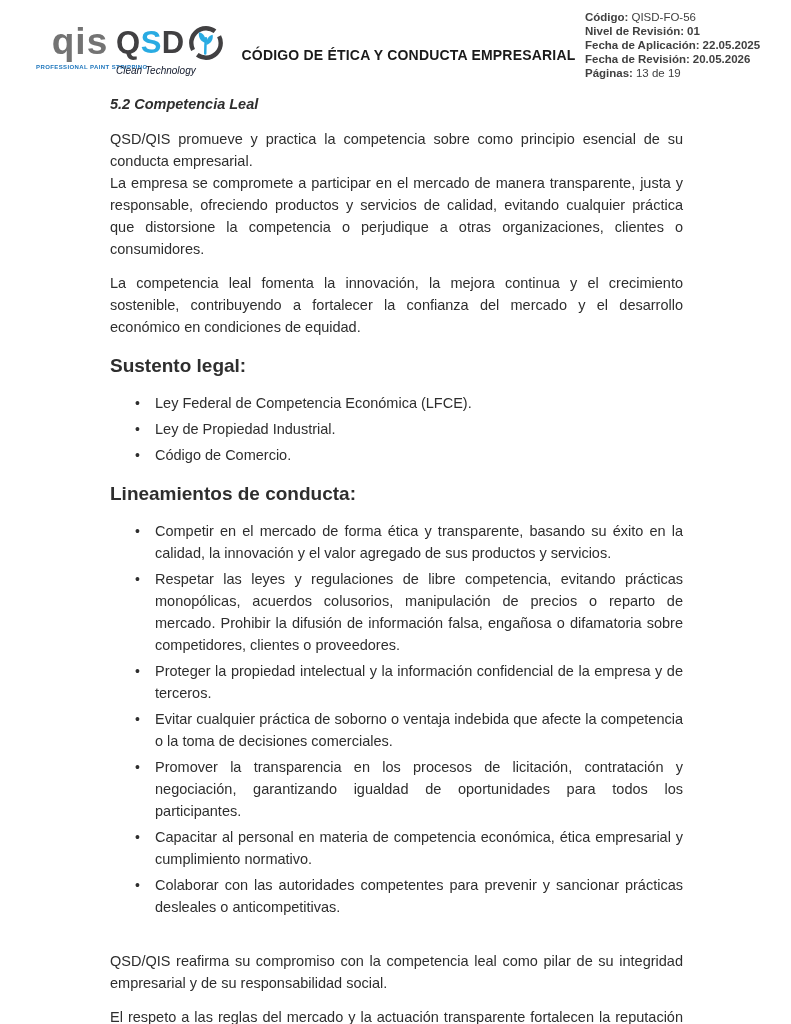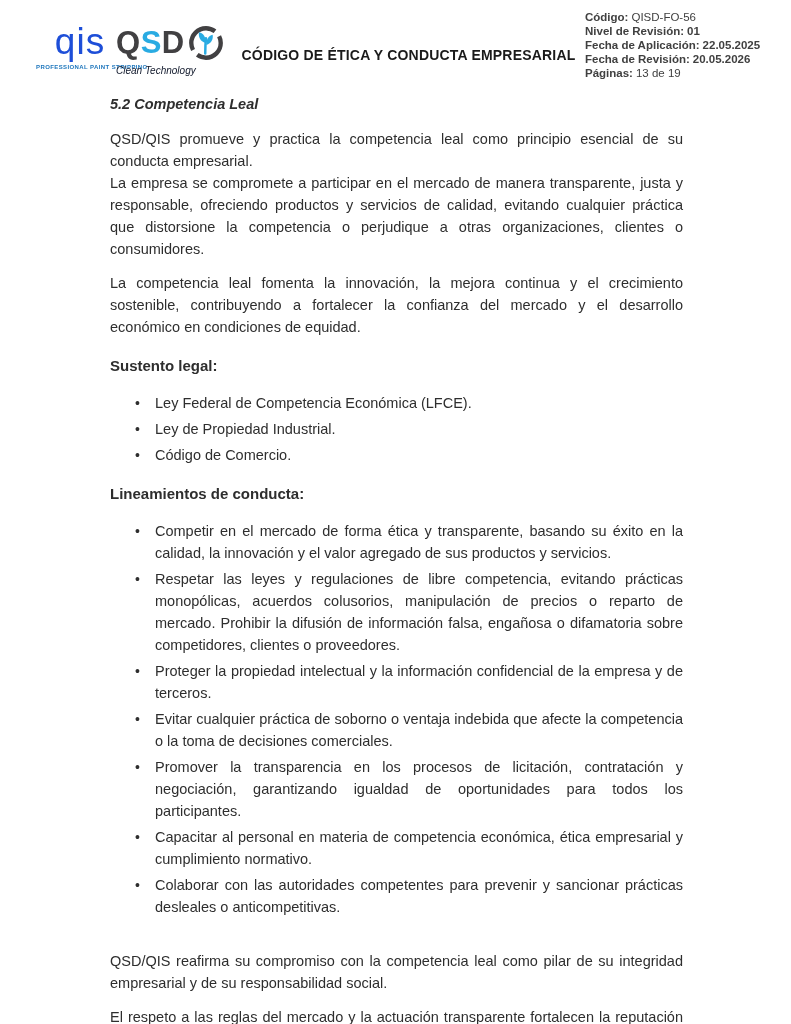--- a/index.html
+++ b/index.html
@@ -12,22 +12,22 @@
     font-family: "Liberation Sans", sans-serif;
     color: #2e2e2e;
     overflow: hidden;
   }
 
   
   .hdr { position: relative; height: 88px; }
 
   .logo-qis { position: absolute; left: 36px; top: 22px; width: 88px; text-align: center; }
   .qis-text {
-    font-size: 37px; font-weight: 400; letter-spacing: 1px;
-    color: #1d4ed8; line-height: 40px; text-transform: lowercase;
+    font-size: 37px; font-weight: 700; letter-spacing: 1px;
+    color: #737373; line-height: 40px; text-transform: lowercase;
   }
   .qis-tagline {
     font-size: 6px; font-weight: 700; color: #1c75bc;
     letter-spacing: 0.4px; margin-top: 2px; white-space: nowrap;
   }
 
   .logo-qsd { position: absolute; left: 116px; top: 24px; }
   .qsd-row { display: flex; align-items: center; }
   .qsd-letters { font-size: 31px; font-weight: 800; line-height: 34px; letter-spacing: 0.5px; }
   .qsd-letters .dk { color: #414042; }
@@ -54,21 +54,21 @@
   
   .doc-body {
     padding: 5px 108px 0 110px;
     font-size: 14.5px; line-height: 22px;
     text-align: justify;
   }
   .sec-h { font-size: 14.5px; font-weight: 700; margin: 0 0 13px 0; text-align: left; font-style: italic; }
   .pgroup { margin: 0 0 12px 0; }
   .pgroup p { margin: 0; }
   .para { margin: 0 0 12px 0; }
-  .sub-h { font-size: 15px; font-weight: 700; margin: 17px 0 15px 0; text-align: left; }
+  .sub-h { font-size: 19px; font-weight: 700; margin: 17px 0 15px 0; text-align: left; }
   .bullets { margin: 0 0 6px 0; }
   .bullet { display: flex; margin-bottom: 4px; }
   .bullet .dot { flex: none; width: 20px; margin-left: 25px; font-size: 14px; }
   .bullet .bt { flex: 1; }
   .closing1 { margin-top: 32px; }
 </style>
 </head>
 <body>
 
 <div class="page">
@@ -112,21 +112,21 @@
         <span class="meta-label">Páginas:</span><span class="meta-value">13 de 19</span>
       </div>
     </div>
   </div>
 
   <div class="doc-body">
 
     <h2 class="sec-h">5.2 Competencia Leal</h2>
 
     <div class="pgroup">
-      <p>QSD/QIS promueve y practica la competencia leal como principio esencial de su conducta empresarial.</p>
+      <p>QSD/QIS promueve y practica la competencia sobre como principio esencial de su conducta empresarial.</p>
       <p>La empresa se compromete a participar en el mercado de manera transparente, justa y responsable, ofreciendo productos y servicios de calidad, evitando cualquier práctica que distorsione la competencia o perjudique a otras organizaciones, clientes o consumidores.</p>
     </div>
 
     <p class="para">La competencia leal fomenta la innovación, la mejora continua y el crecimiento sostenible, contribuyendo a fortalecer la confianza del mercado y el desarrollo económico en condiciones de equidad.</p>
 
     <h3 class="sub-h">Sustento legal:</h3>
 
     <div class="bullets">
       <div class="bullet">
         <span class="dot">•</span>

